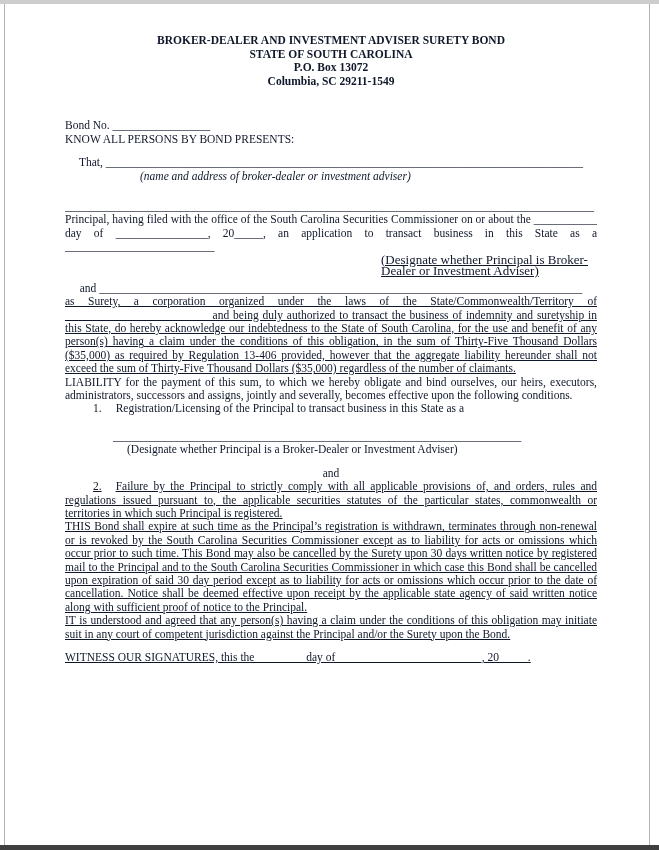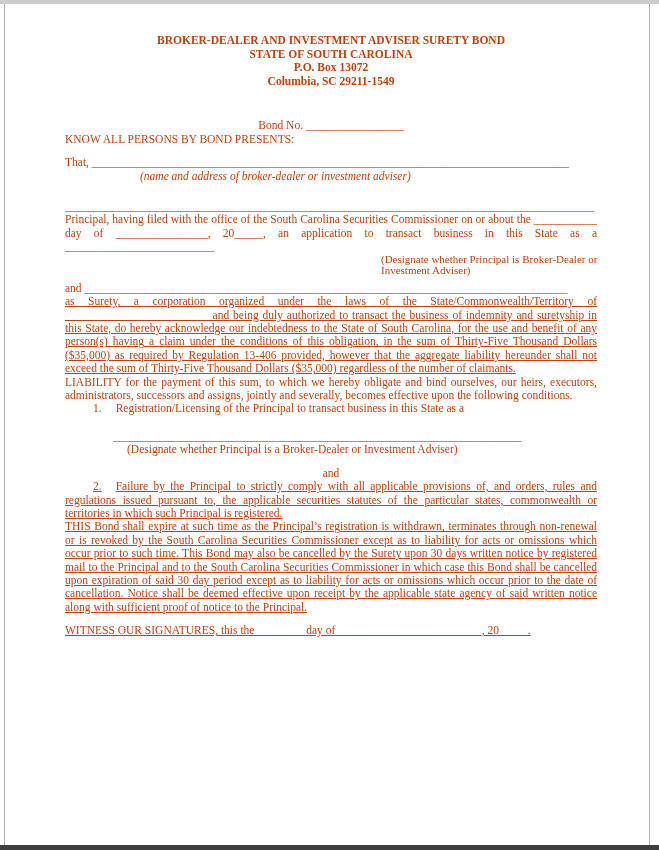--- a/index.html
+++ b/index.html
@@ -3,54 +3,55 @@
 <meta charset="utf-8">
 <style>
   html, body { margin: 0; padding: 0; background: #ffffff; }
   .canvas {
     position: relative;
     width: 659px;
     height: 850px;
     background: #ffffff;
     overflow: hidden;
     font-family: "Liberation Serif", "DejaVu Serif", serif;
-    color: #c2410c;
+    color: #0f172a;
   }
   
   .edge-top    { position: absolute; top: 0; left: 0; right: 0; height: 4px; background: #cdcdcd; }
   .edge-bottom { position: absolute; bottom: 0; left: 0; right: 0; height: 5px; background: #3f3f3f; }
   .edge-left   { position: absolute; left: 4px; top: 4px; bottom: 5px; width: 1px; background: #b3b3b3; }
   .edge-right  { position: absolute; right: 9px; top: 4px; bottom: 5px; width: 1px; background: #b3b3b3; }
 
   .content {
     position: absolute;
     left: 5px; top: 4px; right: 10px;
     padding: 30px 52px 0 60px;
     font-size: 11.5px;
     line-height: 13.4px;
   }
   .title-block { text-align: center; font-weight: bold; line-height: 13.6px; }
-  .bond-no { text-align: center; margin-top: 31px; }
+  .bond-no { text-align: left; margin-top: 31px; }
   .know-all { margin-top: 0; }
-  .that-line { margin-top: 10px; white-space: nowrap; overflow: hidden; }
+  .that-line { margin-top: 10px; white-space: nowrap; overflow: hidden; text-align: center; }
   .caption-indent { padding-left: 75px; font-style: italic; }
   .full-line { margin-top: 17px; white-space: nowrap; overflow: hidden; }
   p.para { margin: 0; text-align: justify; }
   .mt-7  { margin-top: 7px; }
   .mt-9  { margin-top: 9px; text-decoration: underline; }
   .mt-10 { margin-top: 10px; }
   .mt-12 { margin-top: 12px; }
   .mt-14 { margin-top: 14px; }
   .designate-right {
     width: 220px;
     margin-left: auto;
     margin-right: -4px;
-    font-size: 11px;
+    font-size: 13px;
     line-height: 11.6px;
     text-align: left;
+    text-decoration: underline;
   }
   .item { margin: 0; text-align: justify; text-indent: 28px; }
   .item-num { margin-right: 14px; }
   .designate-block { margin-left: 48px; width: 412px; }
   .designate-block .line { white-space: nowrap; overflow: hidden; }
   .designate-block .cap { padding-left: 14px; }
   .connector { text-align: center; margin-top: 10px; }
   .witness { margin-top: 10px; white-space: nowrap; overflow: hidden; text-decoration: underline; }
 </style>
 </head>
@@ -96,17 +97,18 @@
       <div class="cap">(Designate whether Principal is a Broker-Dealer or Investment Adviser)</div>
     </div>
 
     <div class="connector">and</div>
 
     <p class="item mt-9"><span class="item-num">2.</span><span>Failure by the Principal to strictly comply with all applicable provisions of, and orders, rules and regulations issued pursuant to, the applicable securities statutes of the particular states, commonwealth or territories in which such Principal is registered.</span></p>
 
     <p class="para mt-9">THIS Bond shall expire at such time as the Principal’s registration is withdrawn, terminates through non-renewal or is revoked by the South Carolina Securities Commissioner except as to liability for acts or omissions which occur prior to such time.  This Bond may also be cancelled by the Surety upon 30 days written notice by registered mail to the Principal and to the South Carolina Securities Commissioner in which case this Bond shall be cancelled upon expiration of said 30 day period except as to liability for acts or omissions which occur prior to the date of cancellation.  Notice shall be deemed effective upon receipt by the applicable state agency of said written notice along with sufficient proof of notice to the Principal.</p>
 
 
+    <p class="para mt-9">IT is understood and agreed that any person(s) having a claim under the conditions of this obligation may initiate suit in any court of competent jurisdiction against the Principal and/or the Surety upon the Bond.</p>
 
     <div class="witness">WITNESS OUR SIGNATURES, this the ________ day of _________________________, 20_____.</div>
 
   </div>
 </div>
 
 </body></html>

